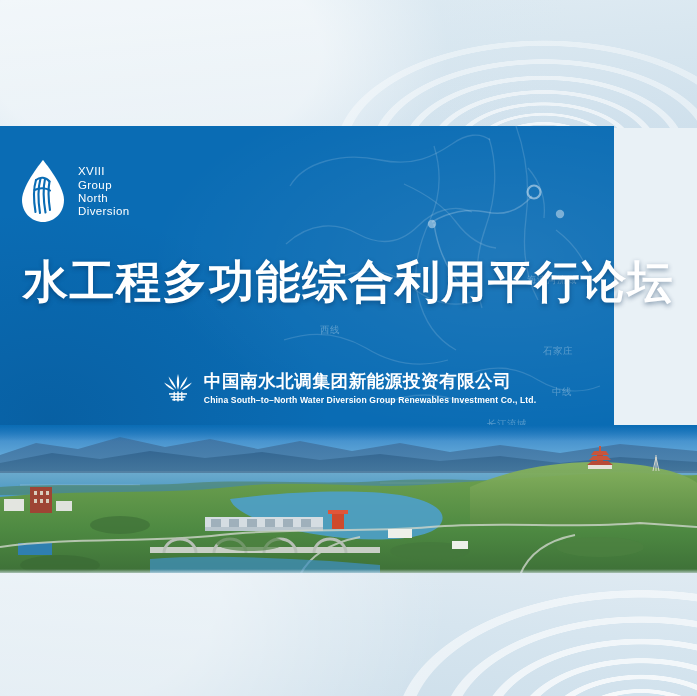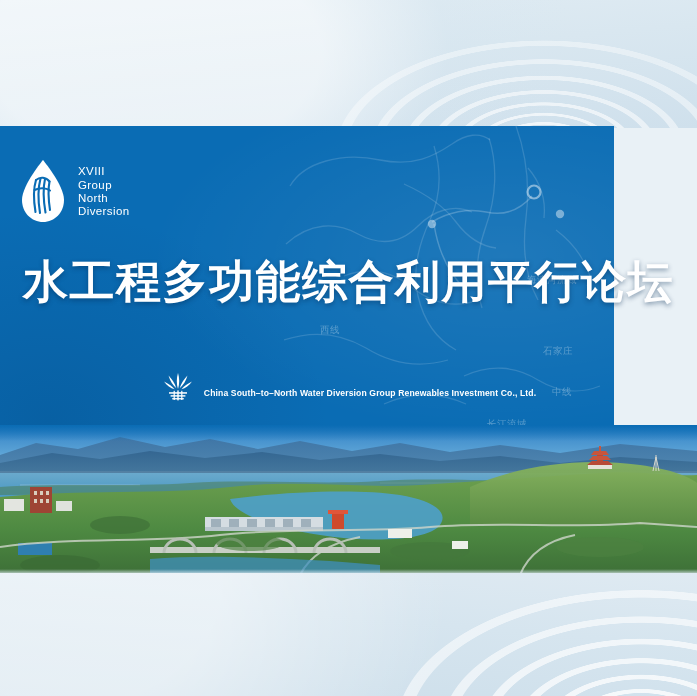--- a/index.html
+++ b/index.html
@@ -111,21 +111,20 @@
   }
   #company-mark{width:34px;height:34px;flex:none;}
   #company-names{display:flex;flex-direction:column;gap:2px;}
   #company-cn{
     color:#ffffff;font-size:17.5px;font-weight:700;letter-spacing:.6px;
     font-family:"DejaVu Sans","Liberation Sans",sans-serif;white-space:nowrap;
   }
   #company-en{
     color:#ffffff;font-size:8.6px;font-weight:700;letter-spacing:.12px;
     white-space:nowrap;
-    margin-top:13px;
   }
 
   
   #photo{
     position:absolute;left:0;top:425px;width:697px;height:150px;
     overflow:hidden;
   }
   #photo svg{display:block;width:697px;height:150px;}
   #photo-fade-top{
     position:absolute;left:0;top:0;width:697px;height:16px;
@@ -218,20 +217,21 @@
       <g fill="#ffffff">
         <rect x="8" y="23.2" width="18" height="1.5"></rect>
         <rect x="9.6" y="26.2" width="14.8" height="1.4"></rect>
         <rect x="11.2" y="29.1" width="11.6" height="1.3"></rect>
         <rect x="16.3" y="21.4" width="1.4" height="10"></rect>
         <rect x="12.6" y="21.8" width="1.2" height="9.2"></rect>
         <rect x="20.2" y="21.8" width="1.2" height="9.2"></rect>
       </g>
     </svg>
     <div id="company-names">
+      <div id="company-cn">中国南水北调集团新能源投资有限公司</div>
       <div id="company-en">China South–to–North Water Diversion Group Renewables Investment Co., Ltd.</div>
     </div>
   </div>
 
   <div id="photo">
     <svg viewBox="0 0 697 150" preserveAspectRatio="none" aria-hidden="true">
       <defs>
         <linearGradient id="skyG" x1="0" y1="0" x2="0" y2="1">
           <stop offset="0%" stop-color="#2f7fc4"></stop>
           <stop offset="60%" stop-color="#5ba3d6"></stop>

